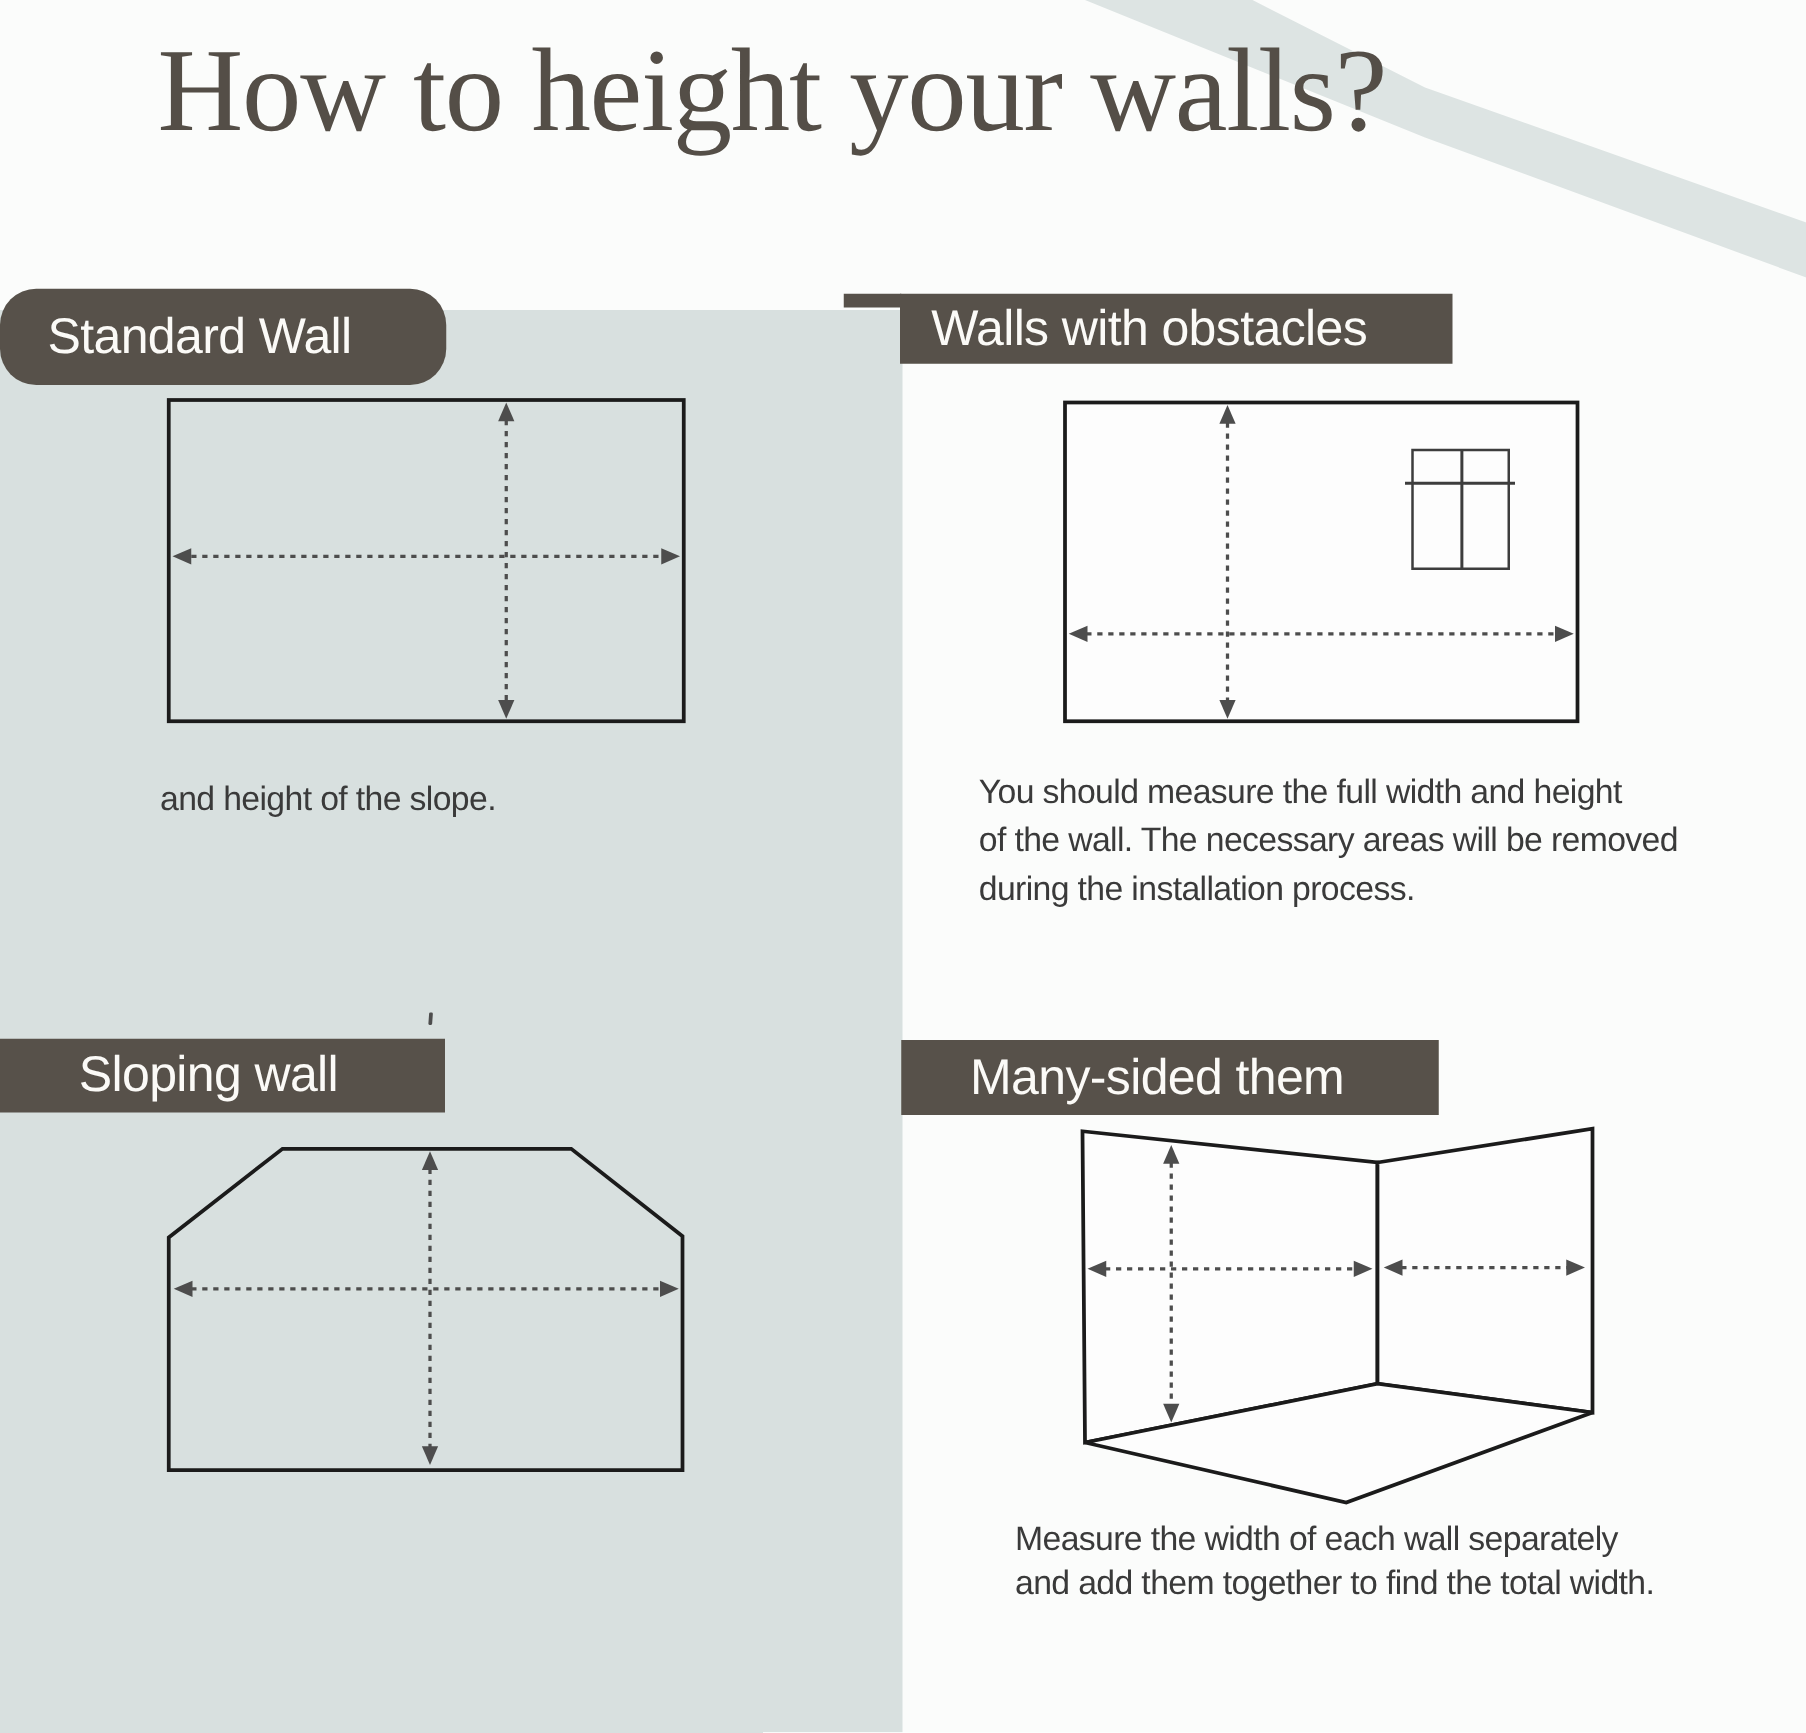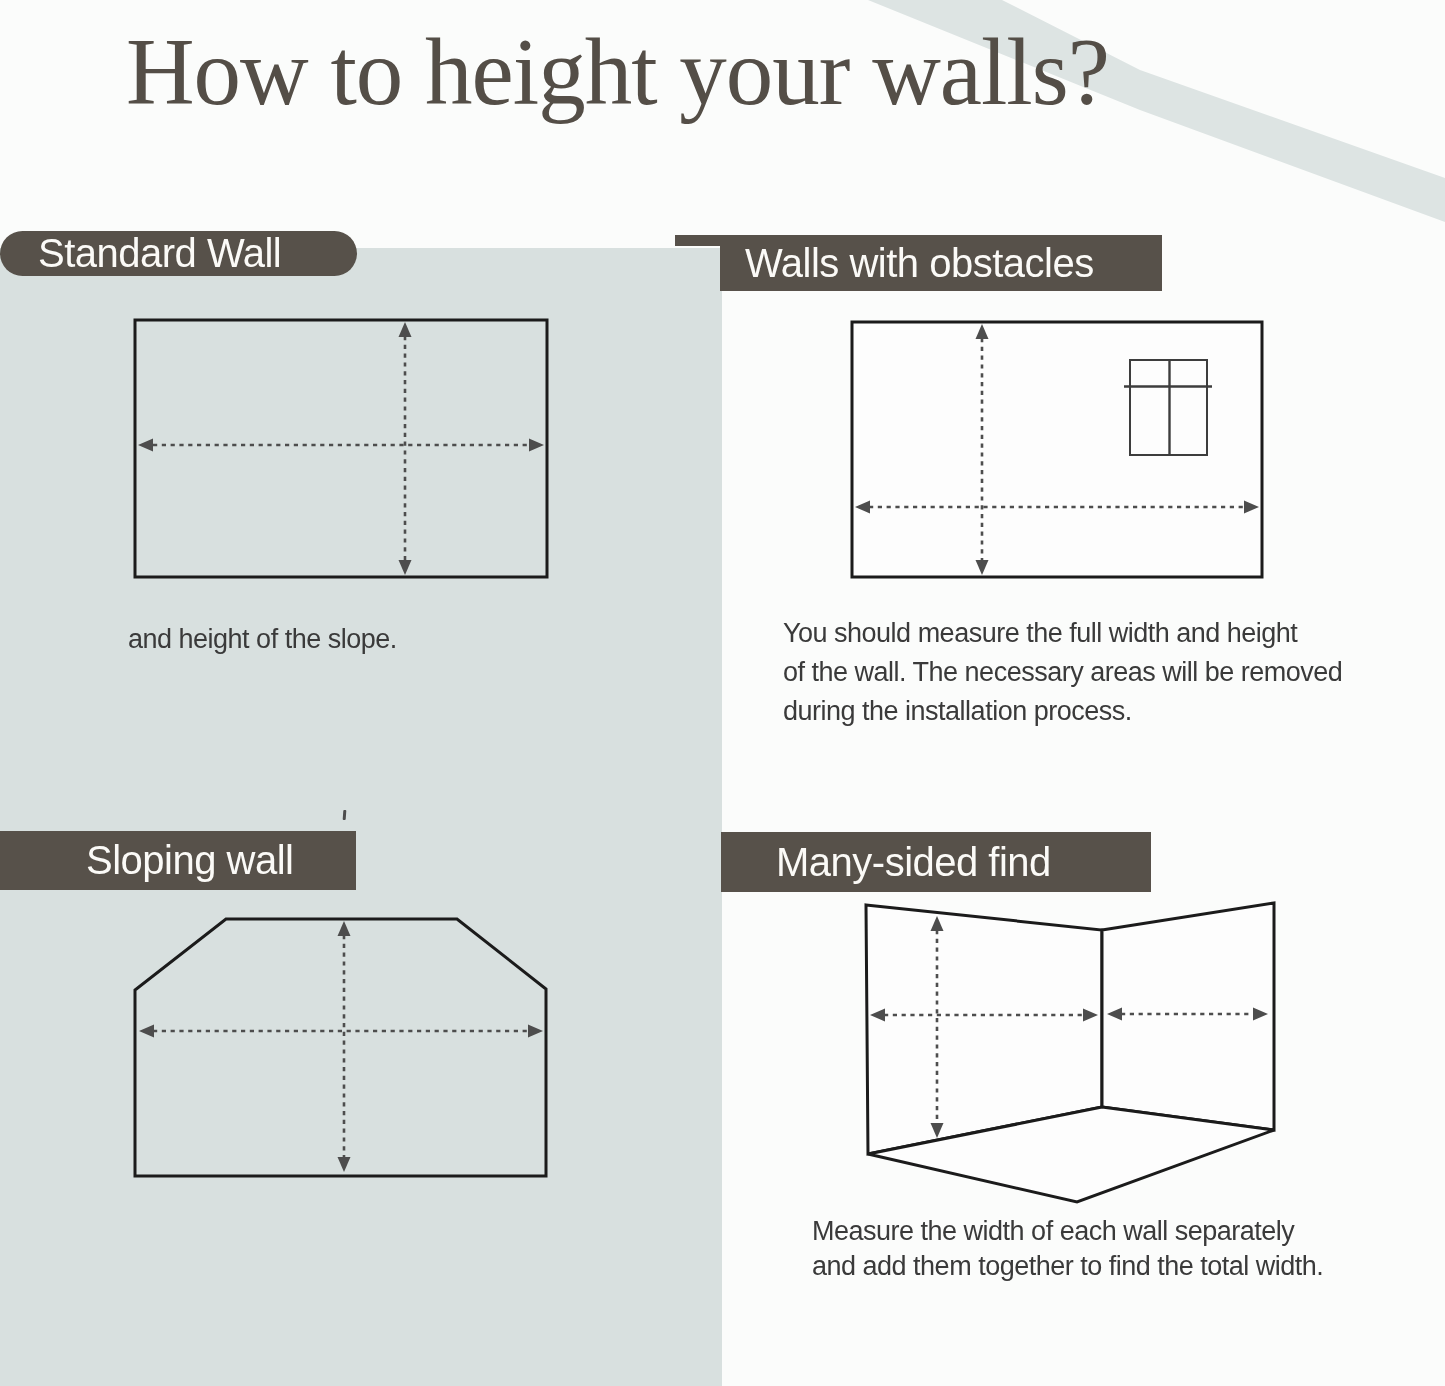--- a/index.html
+++ b/index.html
@@ -18,24 +18,24 @@
     font-family:"Liberation Serif",serif;font-weight:400;
     font-size:95px;line-height:1.1;letter-spacing:-1px;
     color:var(--title_text,#544e47);
   }
   .bar{
     position:absolute;background:var(--bar,#57514a);
     color:var(--header_text,#fbfaf7);
     font-size:40px;letter-spacing:-0.5px;
     display:flex;align-items:center;
   }
-  .bar-standard{left:0;top:231px;width:357px;height:45px;padding-left:38px;box-sizing:border-box;border-radius:29px;}
+  .bar-standard{left:0;top:231px;width:357px;height:77px;padding-left:38px;box-sizing:border-box;border-radius:29px;}
   .bar-obstacles{left:720px;top:235px;width:442px;height:56px;padding-left:25px;box-sizing:border-box;}
   .bar-obstacles-step{position:absolute;left:675px;top:235px;width:46px;height:11px;background:var(--bar,#57514a);}
-  .bar-sloping{left:0;top:831px;width:356px;height:59px;padding-left:86px;box-sizing:border-box;}
+  .bar-sloping{left:0;top:831px;width:356px;height:59px;padding-left:63px;box-sizing:border-box;}
   .bar-many{left:721px;top:832px;width:430px;height:60px;padding-left:55px;box-sizing:border-box;}
   .desc{
     position:absolute;color:var(--body_text,#3a3a3a);
     font-size:27px;letter-spacing:-0.5px;font-weight:400;
   }
   .desc-standard{left:118px;top:620px;line-height:39px;}
   .desc-obstacles{left:783px;top:614px;line-height:39px;}
   .desc-sloping{left:68px;top:1204px;line-height:37px;}
   .desc-many{left:812px;top:1214px;line-height:35px;}
   .indent-sm{margin-left:10px;}
@@ -68,21 +68,21 @@
     <span>Standard Wall</span>
   </div>
   <div class="bar-obstacles-step"></div>
   <div class="bar bar-obstacles">
     <span>Walls with obstacles</span>
   </div>
   <div class="bar bar-sloping">
     <span>Sloping wall</span>
   </div>
   <div class="bar bar-many">
-    <span>Many-sided find</span>
+    <span>Many-sided them</span>
   </div>
 
   <div class="tick"></div>
 
   <svg class="diagram-svg" width="1445" height="1386" viewBox="0 0 1445 1386">
 
     <g>
       <rect class="outline" x="135" y="320" width="412" height="257"></rect>
       <g>
         <line class="dash" x1="153" y1="445" x2="529" y2="445"></line>

